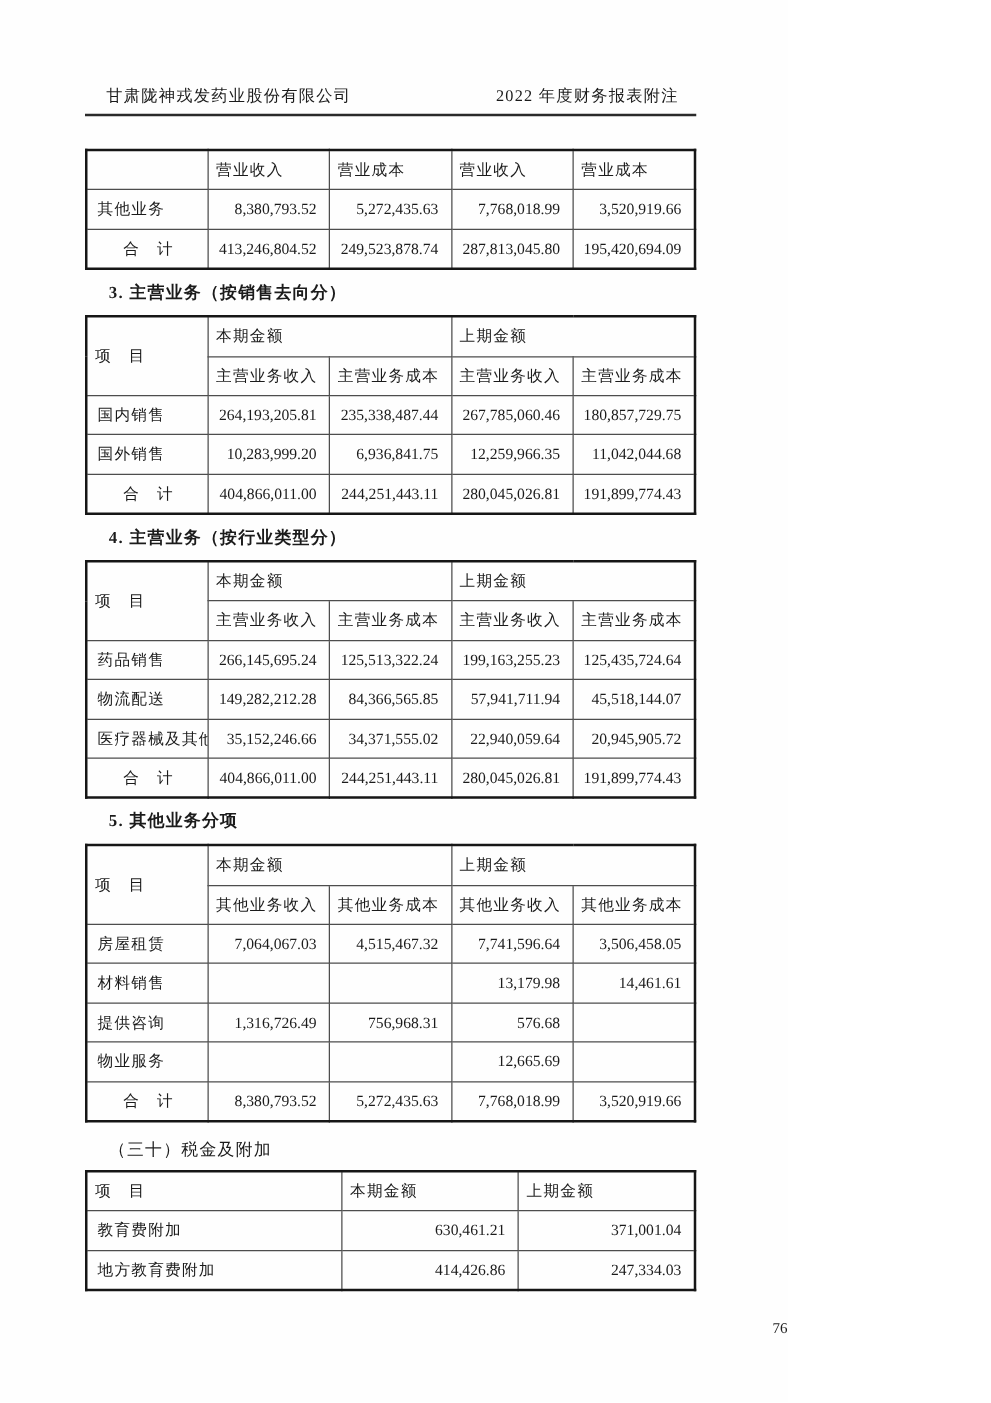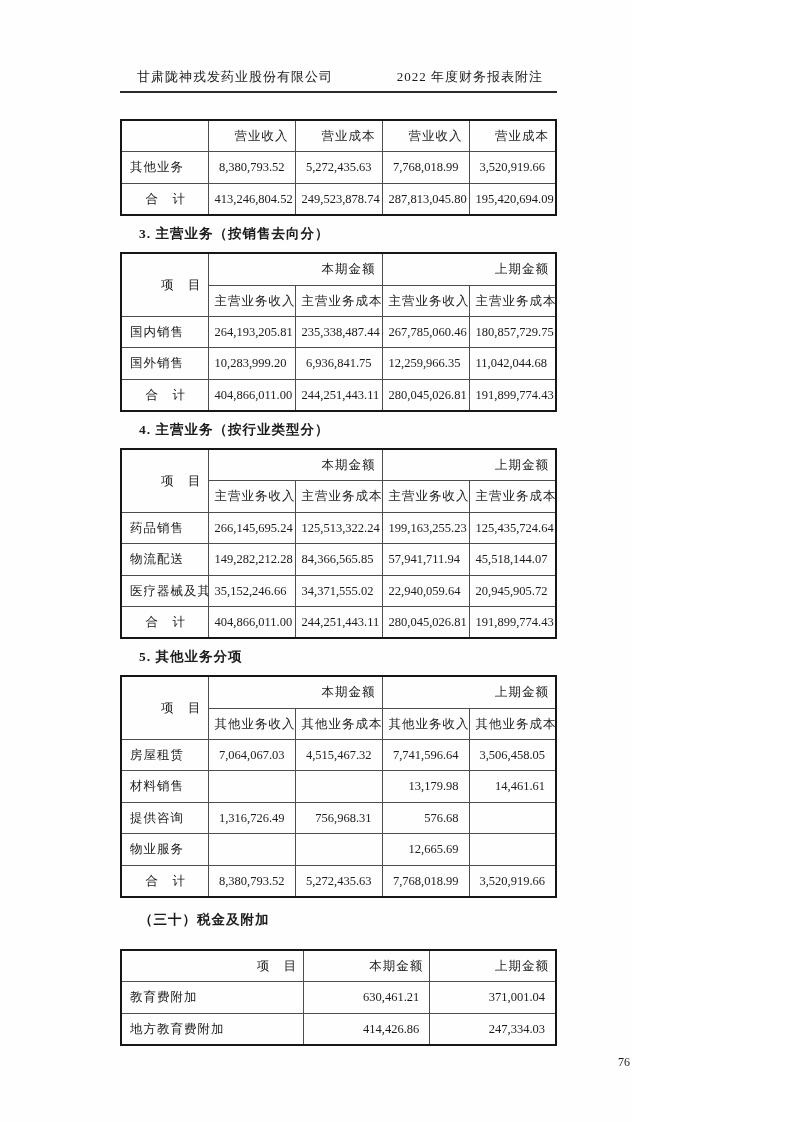--- a/index.html
+++ b/index.html
@@ -4,47 +4,47 @@
 <style>
   html,body{margin:0;padding:0;background:#ffffff;}
   body{
     width:793px;height:1122px;
     font-family:"Liberation Serif","DejaVu Serif",serif;
     color:#1b1b1b;
   }
   .page{
     position:relative;box-sizing:border-box;
     width:630px;height:1122px;
-    padding:50px 73px 0 120px;
+    padding:50px 73px 0 68px;
     background:#fefefe;
   }
   .doc-header{
     display:flex;justify-content:space-between;align-items:flex-end;
     border-bottom:2px solid #2a2a2a;
     padding-bottom:5px;margin-bottom:26px;
     font-size:13px;
   }
   .doc-header .company{margin-left:17px;letter-spacing:1px;}
   .doc-header .title{padding-right:14px;letter-spacing:1px;margin-top:18px;}
   .sec-h{
     font-size:13.5px;font-weight:bold;
     margin:9px 0 9px 19px;letter-spacing:1px;
   }
-  .sec-h.bold{font-weight:bold;margin-top:13px;margin-bottom:20px;}
+  .sec-h.bold{font-weight:normal;margin-top:13px;margin-bottom:7px;}
   table.fin-table{
     width:100%;border-collapse:collapse;table-layout:fixed;
     border:2px solid #161616;
   }
   table.fin-table th, table.fin-table td{
     border:1px solid #4d4d4d;
     font-size:12.5px;line-height:1.15;
     padding:8px 6px;
     overflow:hidden;white-space:nowrap;
   }
-  table.fin-table th{font-weight:normal;text-align:right;letter-spacing:1px;}
+  table.fin-table th{font-weight:normal;text-align:left;letter-spacing:1px;}
   table.fin-table td.num{text-align:right;padding-right:10px;font-variant-numeric:tabular-nums;}
   table.fin-table td.row-label{text-align:left;padding-left:8px;letter-spacing:1px;}
   table.fin-table td.row-label.total{text-align:center;}
   .taxes td, .taxes th{padding-top:9px;padding-bottom:9px;}
   .page-footer{
     position:absolute;left:0;bottom:52px;width:100%;
     text-align:right;font-size:12px;
   }
 </style>
 </head>

